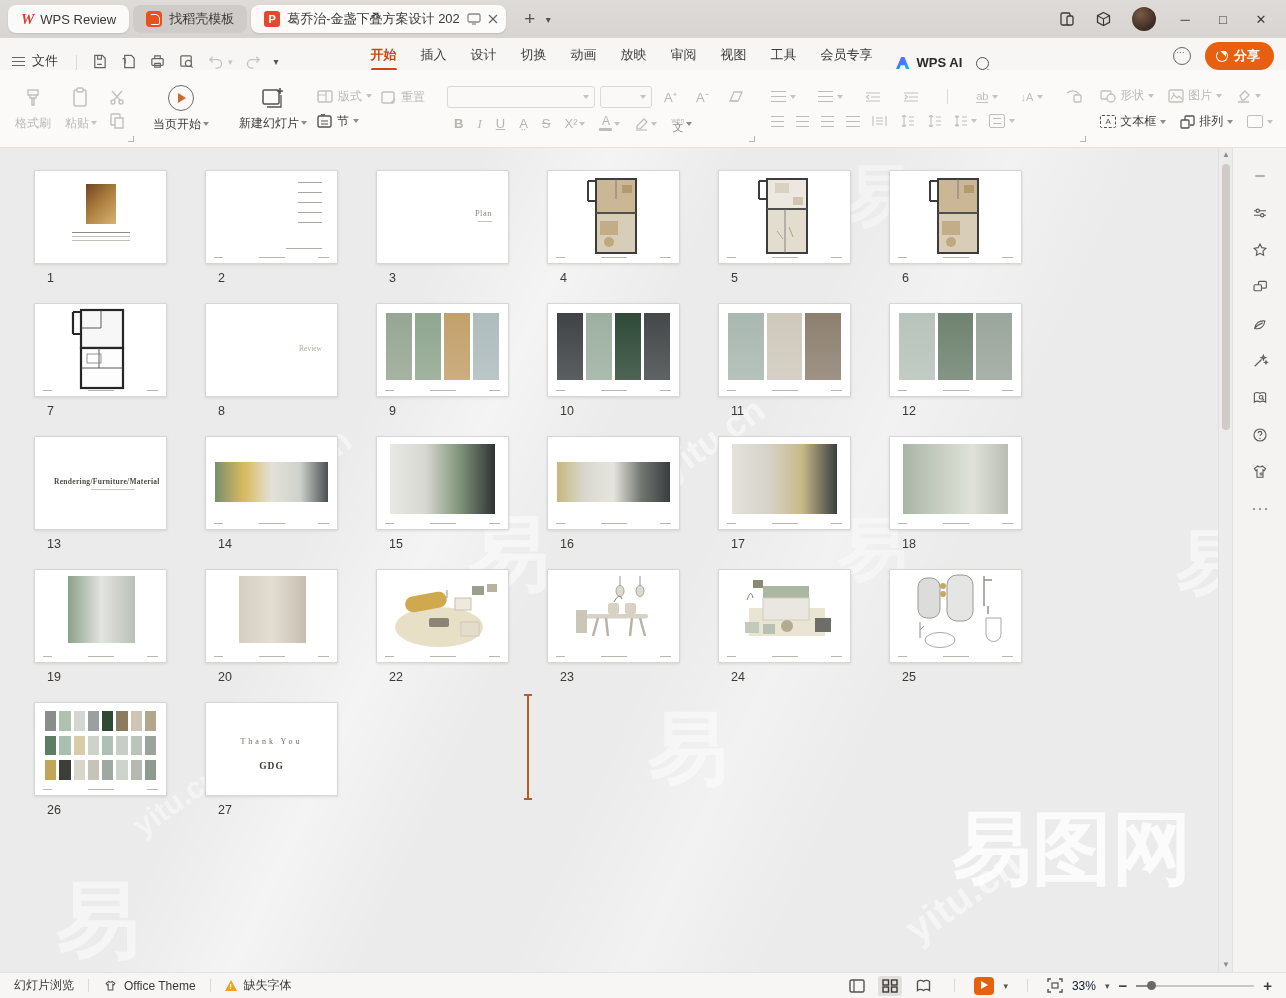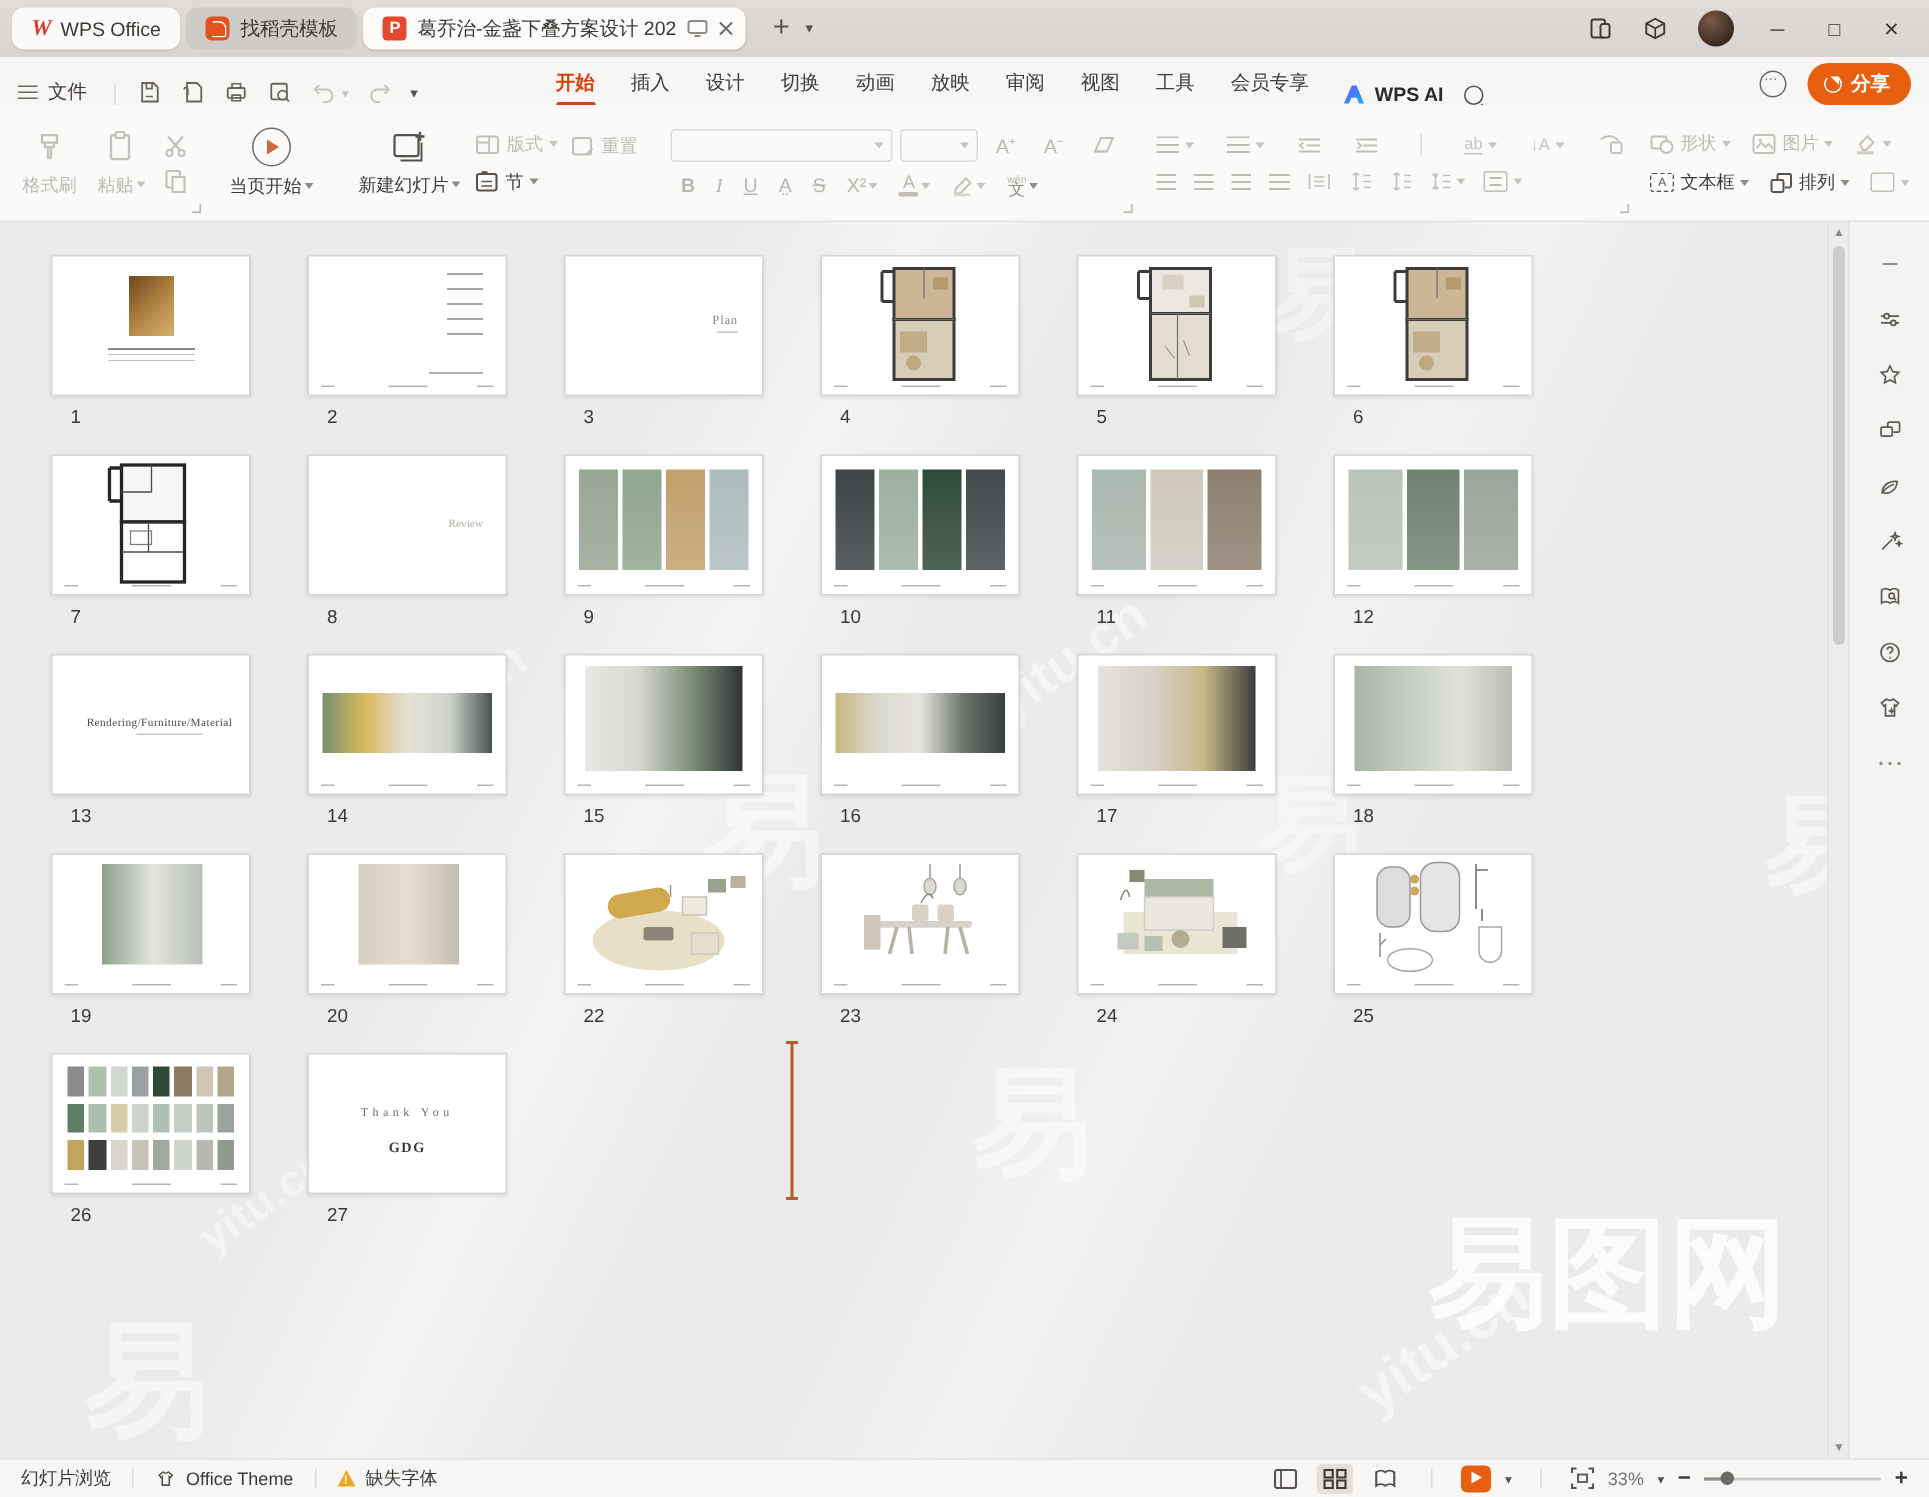--- a/index.html
+++ b/index.html
@@ -93,21 +93,21 @@
   .foot .f1{left:0;width:9px}.foot .f2{left:50%;transform:translateX(-50%);width:26px}.foot .f3{right:0;width:11px}
   .lb1,.lb2{position:absolute;font-family:"Liberation Serif",serif}
   .kind-cover::before{content:"";position:absolute;left:50%;top:13px;transform:translateX(-50%);width:30px;height:40px;background:linear-gradient(135deg,#6e4420,#a97c3e 45%,#d9b26f)}
   .kind-cover::after{content:"";position:absolute;left:50%;top:61px;transform:translateX(-50%);width:58px;height:10px;
     background:linear-gradient(#8a8a86 0 1.2px,transparent 1.2px 4px,#c2bfba 4px 5px,transparent 5px 8px,#c2bfba 8px 9px,transparent 9px)}
   .kind-textr::before{content:"";position:absolute;right:15px;top:11px;width:24px;height:46px;background:repeating-linear-gradient(#a9a5a0 0 1.1px,transparent 1.1px 10px)}
   .kind-textr::after{content:"";position:absolute;right:15px;bottom:11px;width:36px;height:4px;background:linear-gradient(#b2aea8 0 1.1px,transparent 1.1px)}
   .kind-plantitle .lb1{right:16px;top:37px;font-size:8.5px;color:#8a8a86;letter-spacing:.5px}
   .kind-plantitle::after{content:"";position:absolute;right:16px;top:50px;width:14px;height:1px;background:#c5c2bc}
   .kind-review .lb1{right:15px;top:40px;font-size:7.5px;color:#b3aea6}
-  .kind-rfm .lb1{left:50%;transform:translateX(-44%);top:40px;font-size:7.5px;font-weight:400;color:#4c4b47;white-space:nowrap;letter-spacing:.3px}
+  .kind-rfm .lb1{left:50%;transform:translateX(-44%);top:40px;font-size:7.5px;font-weight:700;color:#4c4b47;white-space:nowrap;letter-spacing:.3px}
   .kind-rfm::after{content:"";position:absolute;left:56px;top:52px;width:44px;height:1px;background:#c9c6c0}
   .kind-thanks .lb1{left:0;right:0;top:34px;text-align:center;font-size:8px;letter-spacing:3px;color:#6e6e69}
   .kind-thanks .lb2{left:0;right:0;top:58px;text-align:center;font-size:9.5px;font-weight:700;letter-spacing:1px;color:#3a3a36}
   .cursor{position:absolute;left:527px;top:547px;width:2px;height:104px;background:#b65c2a}
   .cursor::before,.cursor::after{content:"";position:absolute;left:-3px;width:8px;height:2px;background:#b65c2a}
   .cursor::before{top:-1px}.cursor::after{bottom:-1px}
   .vscroll{position:absolute;right:0;top:0;bottom:0;width:14px;background:#ececec;border-left:1px solid #e2e0de}
   .vthumb{position:absolute;left:3px;top:16px;width:8px;height:266px;border-radius:4px;background:#cecbc8}
   .sarrow{position:absolute;left:3px;width:8px;height:8px;color:#8f8c88;font-size:8px;line-height:8px;text-align:center}
 
@@ -120,33 +120,33 @@
   .sdiv{width:1px;height:13px;background:#ddd9d6;margin:0 10px}
   .sitem{display:flex;align-items:center;gap:6px;padding:0 4px}
   .warn{width:13px;height:11px;position:relative}
   .warn::before{content:"";position:absolute;left:0;top:0;border-left:6.5px solid transparent;border-right:6.5px solid transparent;border-bottom:11px solid #f0a41c}
   .warn::after{content:"!";position:absolute;left:4.6px;top:2px;font-size:8px;color:#fff;font-weight:700}
   .s-right{margin-left:auto;display:flex;align-items:center;padding-right:14px;gap:9px}
   .vbtn{width:24px;height:20px;border-radius:3px;display:flex;align-items:center;justify-content:center}
   .vbtn.active{background:#e2dfdc}
   .playsq{width:20px;height:18px;border-radius:4px;background:#e8600f;position:relative}
   .playsq::after{content:"";position:absolute;left:7px;top:4.5px;border:4.5px solid transparent;border-left:7px solid #fff}
-  .zoomtxt{font-size:12px;color:#737373}
+  .zoomtxt{font-size:12px;color:#0f172a}
   .zslider{width:118px;height:2px;background:#c9c6c3;border-radius:1px;position:relative}
   .zslider .fill{position:absolute;left:0;top:0;height:2px;width:14px;background:#8f8c88}
   .zslider .knob{position:absolute;left:11px;top:-3.5px;width:9px;height:9px;border-radius:50%;background:#6b6966}
   .pm{font-size:15px;color:#3c3a37;font-weight:700}
 </style>
 </head>
 <body>
 
 <div class="titlebar">
   <div class="ttab home">
     <span class="wlogo">W</span>
-    <span>WPS Office</span>
+    <span>WPS Review</span>
   </div>
   <div class="ttab docer">
     <span class="docer-ic"></span>
     <span>找稻壳模板</span>
   </div>
   <div class="ttab doc">
     <span class="ppt-ic">P</span>
     <span>葛乔治-金盏下叠方案设计  202</span>
     <span class="tab-ic">
       <svg width="14" height="12" viewBox="0 0 14 12">

